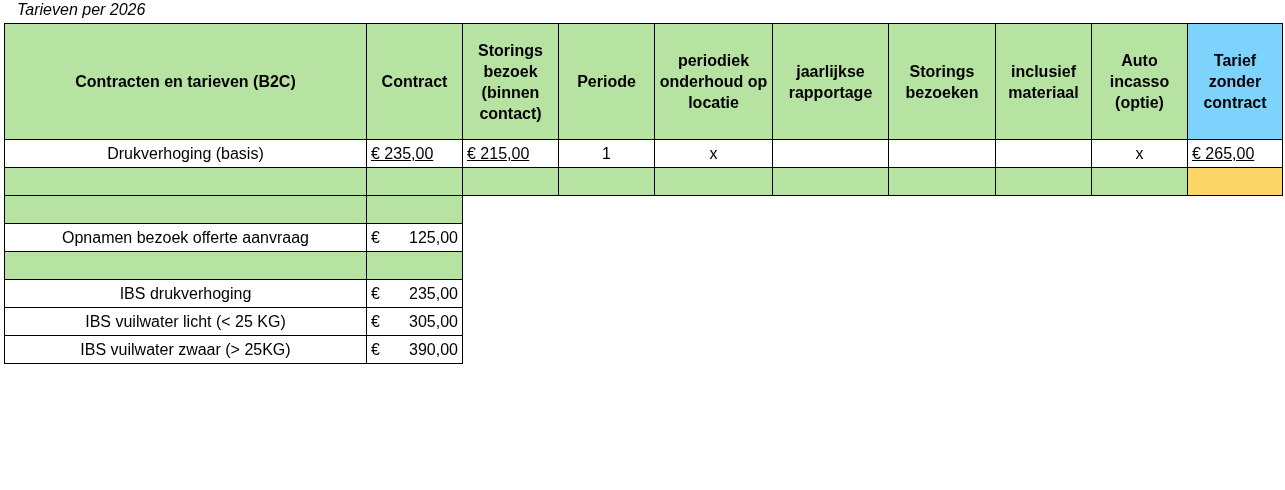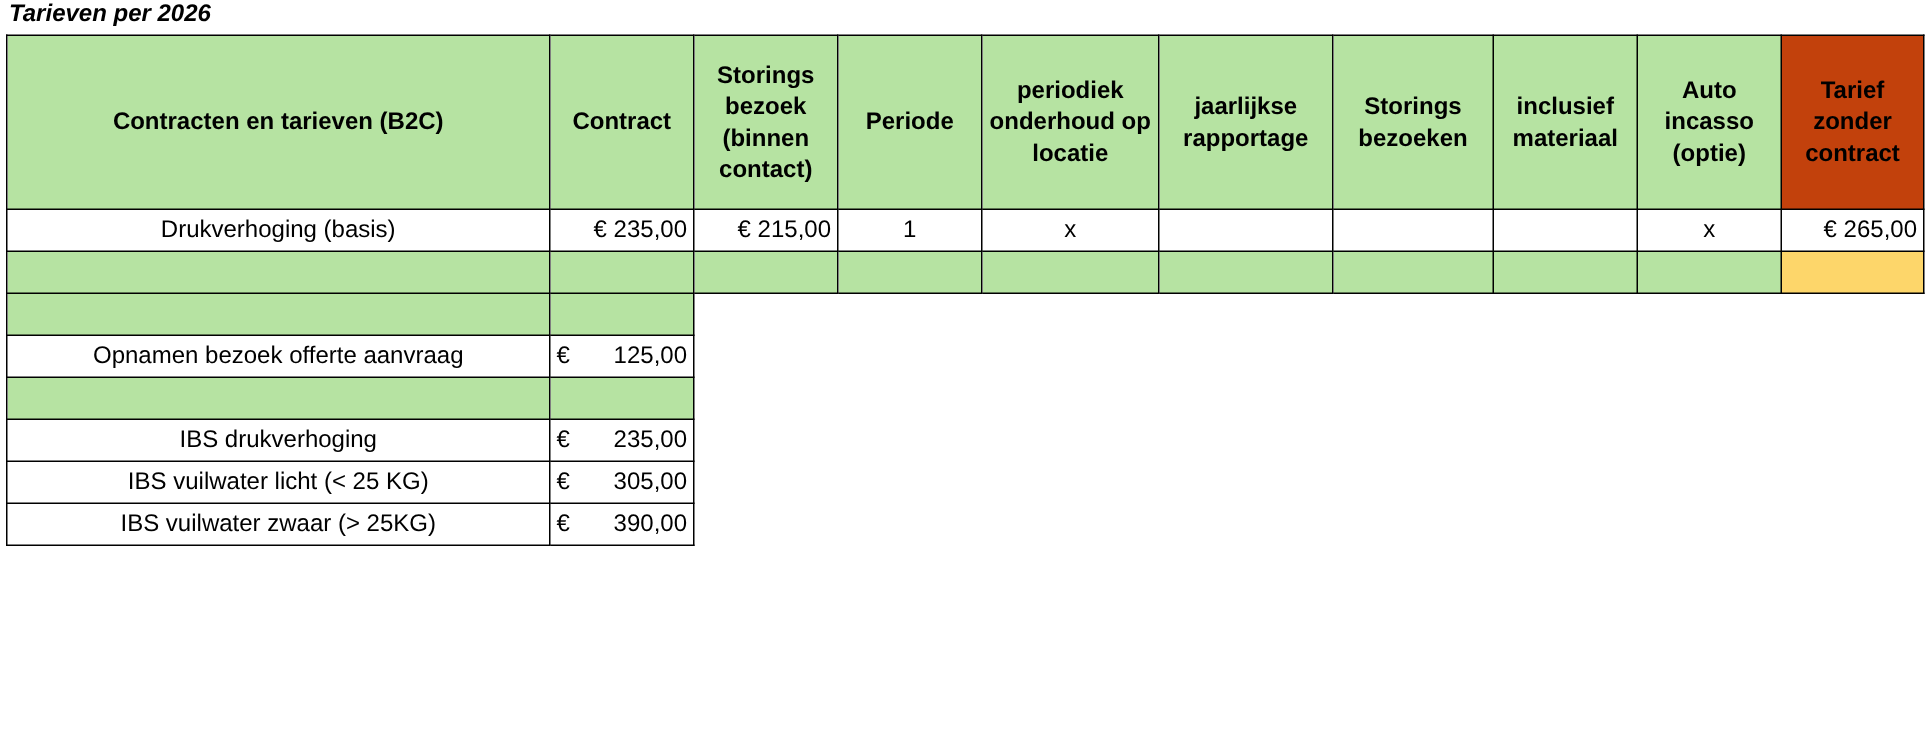--- a/index.html
+++ b/index.html
@@ -1,28 +1,28 @@
 <!DOCTYPE html>
 <html><head>
   <meta charset="utf-8">
   <style>
     html, body { margin: 0; padding: 0; background: #ffffff; }
     body { width: 1285px; height: 490px; position: relative; overflow: hidden;
            font-family: "Liberation Sans", "DejaVu Sans", sans-serif; color: #000; }
-    .title { position: absolute; left: 6px; top: 0px; font-size: 16px; font-weight: bold;
+    .title { position: absolute; left: 17px; top: 0px; font-size: 16px; font-weight: normal;
              font-style: italic; line-height: 20px; }
     table { position: absolute; left: 4px; top: 23px; border-collapse: collapse; table-layout: fixed; }
     td { border: 1px solid #000; padding: 0 4px; font-size: 16px; height: 28px; line-height: 18px;
          white-space: nowrap; overflow: hidden; box-sizing: border-box; }
     thead td { height: 116px; background: #b6e3a2; font-weight: bold; text-align: center;
                white-space: normal; line-height: 21px; font-size: 16px; padding: 0 2px; }
-    thead td.orange { background: #c2410c; }
+    thead td.orange { background: #7dd3fc; }
     .green { background: #b6e3a2; }
     .orange { background: #fdd66a; }
-    .num { text-align: right; }
+    .num { text-align: left; text-decoration: underline; }
     .ctr { text-align: center; }
     .lft { text-align: center; }
     .none { border: none; background: transparent; }
     .eur { display: flex; justify-content: space-between; }
   </style>
 </head>
 <body>
 
 <div class="title">Tarieven per 2026</div>
 

